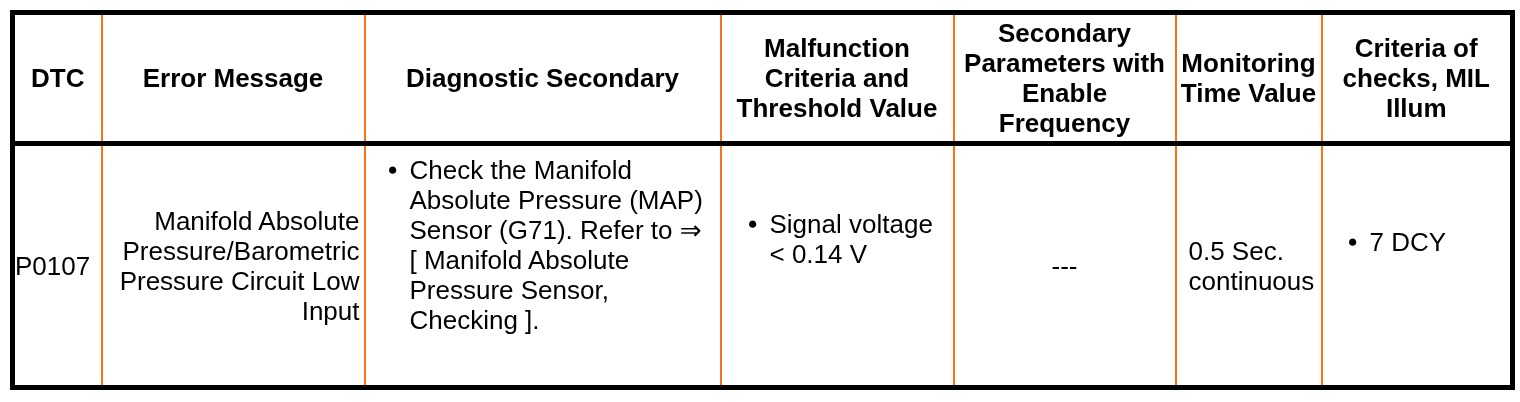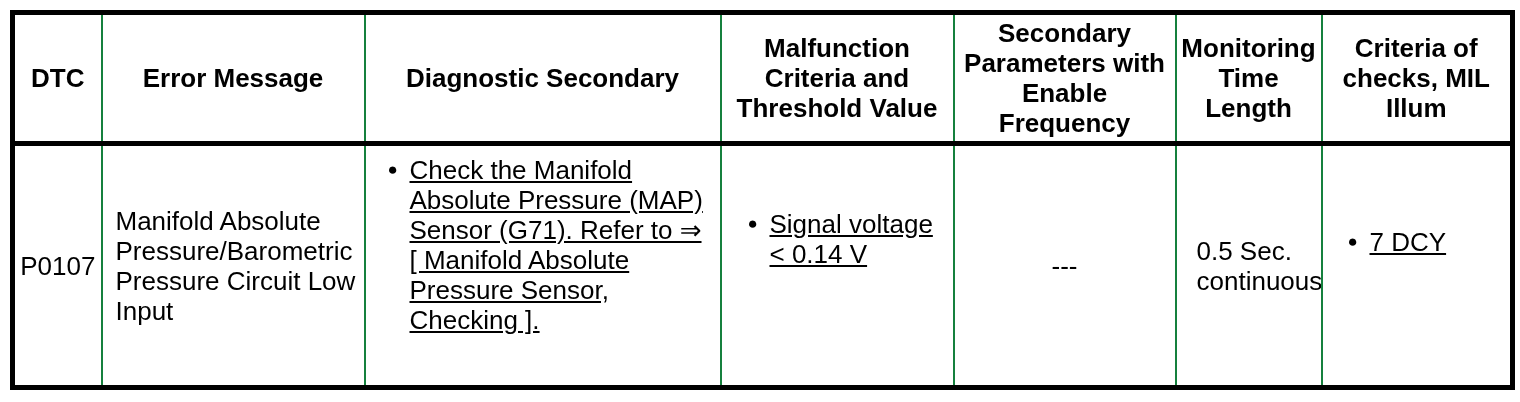--- a/index.html
+++ b/index.html
@@ -13,56 +13,56 @@
     color: #000000;
   }
   table.dtc-table {
     border-collapse: collapse;
     table-layout: fixed;
     width: 1500px;
     height: 380px;
     border: 5px solid #000000;
     background: #ffffff;
   }
-  th, td { border: 2px solid #15803d; overflow: hidden; }
+  th, td { border: 2px solid #f97316; overflow: hidden; }
   thead tr { height: 131px; }
   tbody tr { height: 241px; }
   thead th {
     border-bottom: 5px solid #000000;
     font-size: 26px;
     line-height: 30px;
     font-weight: bold;
     text-align: center;
     vertical-align: middle;
     padding: 0 4px;
   }
   tbody td {
     font-size: 26px;
     line-height: 30px;
     font-weight: normal;
     vertical-align: middle;
     text-align: left;
     padding: 0;
   }
-  td.c-dtc  { text-align: center; }
-  td.c-err  { padding: 0 4px 0 13px; }
+  td.c-dtc  { text-align: left; }
+  td.c-err  { padding: 0 4px 0 13px; text-align: right; }
   td.c-diag { vertical-align: top; padding: 9px 4px 0 22px; }
   td.c-malf { padding: 0 4px 0 26px; }
   td.c-malf .offset-up { position: relative; top: -27px; }
   td.c-sec  { text-align: center; }
-  td.c-mon  { padding: 0 2px 0 20px; }
+  td.c-mon  { padding: 0 2px 0 12px; }
   td.c-freq { padding: 0 4px 0 25px; }
   td.c-freq .offset-up { position: relative; top: -24px; }
   .bullet-item { display: flex; align-items: flex-start; }
   .bullet {
     flex: 0 0 22px;
     font-size: 17px;
     line-height: 30px;
   }
-  .bullet-text { flex: 1 1 auto; text-decoration: underline; }
+  .bullet-text { flex: 1 1 auto; }
 </style>
 </head>
 <body>
 
 <div class="page">
   <table class="dtc-table">
     <colgroup>
       <col style="width:89px">
       <col style="width:263px">
       <col style="width:356px">
@@ -71,21 +71,21 @@
       <col style="width:146px">
       <col style="width:191px">
     </colgroup>
     <thead>
       <tr>
         <th>DTC</th>
         <th>Error Message</th>
         <th>Diagnostic Secondary</th>
         <th>Malfunction Criteria and Threshold Value</th>
         <th>Secondary Parameters with Enable Frequency</th>
-        <th>Monitoring Time Length</th>
+        <th>Monitoring Time Value</th>
         <th>Criteria of checks, MIL Illum</th>
       </tr>
     </thead>
     <tbody>
       <tr>
         <td class="c-dtc">P0107</td>
         <td class="c-err">Manifold Absolute Pressure/Barometric Pressure Circuit Low Input</td>
         <td class="c-diag">
           <div class="bullet-item">
             <span class="bullet">●</span>

